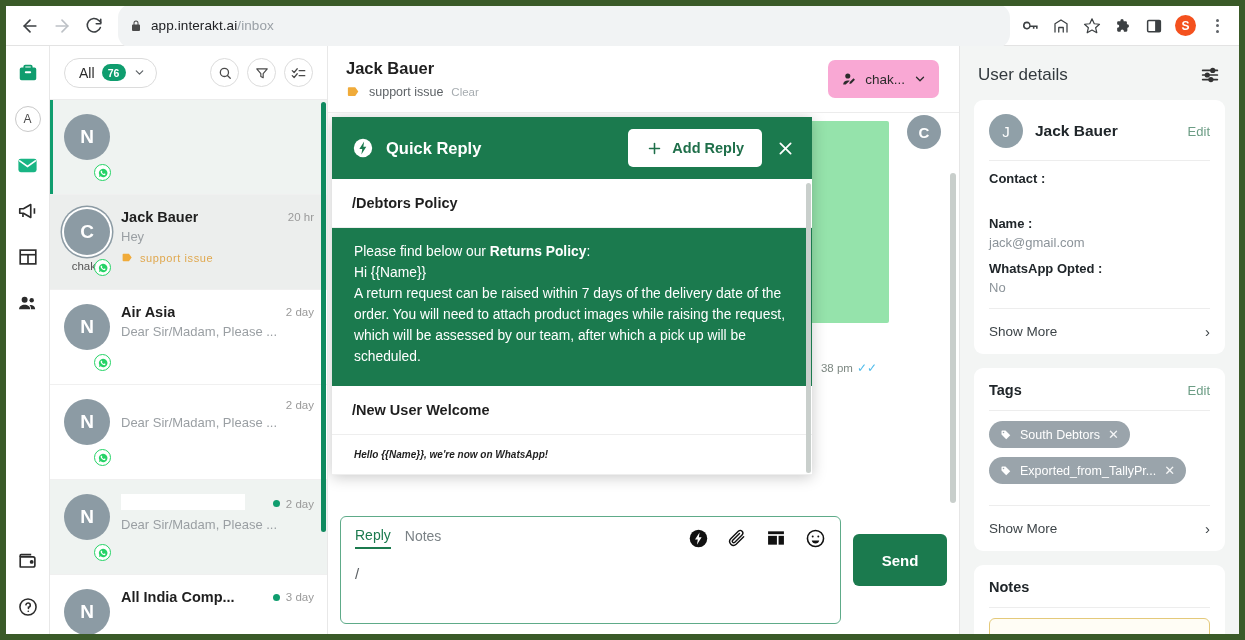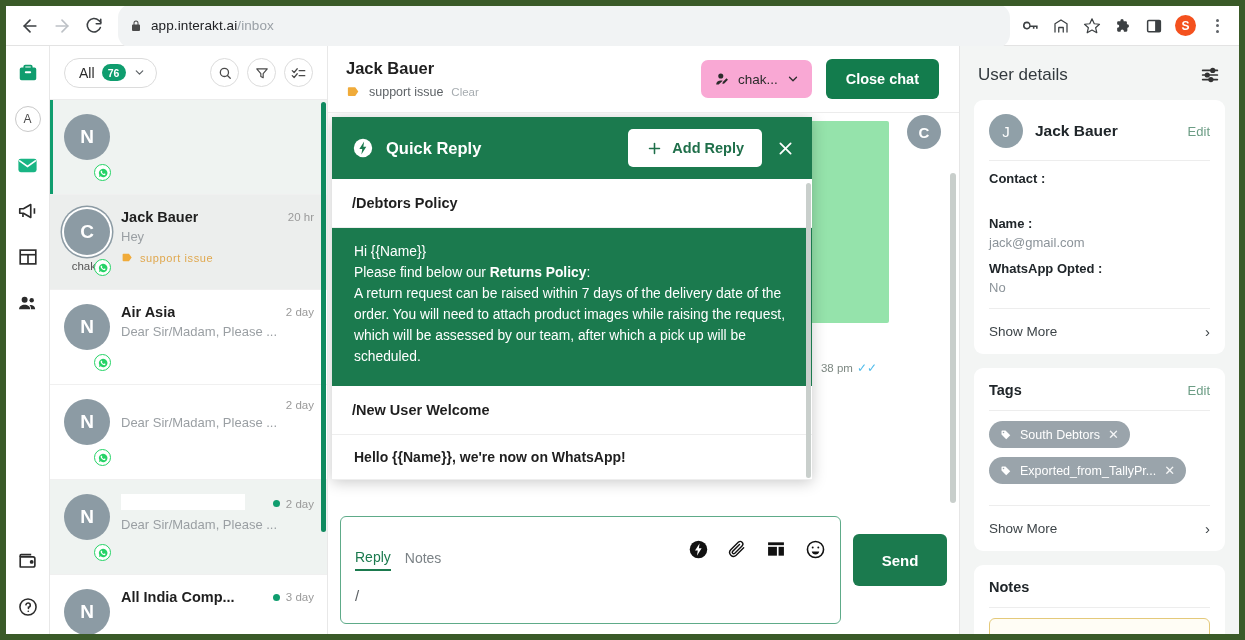--- a/index.html
+++ b/index.html
@@ -206,34 +206,34 @@
   .qr-row-title {
     padding: 16px 20px; font-size: 14.5px; font-weight: bold; color: #1f1f1f;
     border-bottom: 1px solid #eeeeee; background: #fff;
   }
   .qr-body-hl {
     background: #1b7a4e; color: #fff; padding: 14px 22px 18px 22px;
     font-size: 13.8px; line-height: 1.52;
   }
   .qr-body-hl b { font-weight: bold; }
   .qr-body-plain {
-    padding: 14px 22px; font-size: 14px; font-weight: bold; color: #1f1f1f;
-    background: #fff; border-bottom: 1px solid #eee;
+    padding: 14px 22px; font-size: 10px; font-weight: bold; color: #1f1f1f;
+    background: #fff; border-bottom: 1px solid #eee; font-style: italic;
   }
   .qr-scrollbar { position: absolute; right: 1px; top: 66px; bottom: 2px; width: 5px; background: #c9cfcc; border-radius: 3px; }
 
   
   .composer { flex: 0 0 auto; padding: 6px 12px 10px 12px; display: flex; gap: 12px; align-items: stretch; }
   .composer-box {
     flex: 1 1 auto; border: 1px solid #5eab89; border-radius: 6px;
     background: #fff; padding: 10px 14px 12px 14px; min-height: 108px;
     display: flex; flex-direction: column;
   }
   .composer-tabs { display: flex; align-items: center; gap: 14px; }
-  .ctab { font-size: 14px; color: #7b8286; padding-bottom: 4px; margin-top: 22px; }
+  .ctab { font-size: 14px; color: #7b8286; padding-bottom: 4px; }
   .ctab.active { color: #1b7a4e; border-bottom: 2px solid #1b7a4e; }
   .composer-icons { margin-left: auto; display: flex; align-items: center; gap: 17px; color: #111; }
   .composer-icons .ci { width: 22px; height: 22px; display: flex; align-items: center; justify-content: center;}
   .composer-text { margin-top: 16px; font-size: 15px; color: #5b6064; }
   .btn-send {
     background: #1b7a4e; color: #fff; border: none; border-radius: 6px;
     width: 94px; height: 52px; align-self: flex-start; margin-top: 18px;
     font-size: 15px; font-weight: bold; font-family: "Liberation Sans", sans-serif;
   }
 
@@ -573,21 +573,20 @@
                   <path d="M13.8 15.6 19 10.4l2.1 2.1-5.2 5.2-2.6.6z"></path>
                 </svg>
             </span>
             <span class="nm">chak...</span>
             <span style="display:flex">
               <svg width="14" height="14" viewBox="0 0 24 24" fill="none" stroke="currentColor" stroke-width="2.2" stroke-linecap="round" stroke-linejoin="round">
                   <polyline points="6 9 12 15 18 9"></polyline>
                 </svg>
             </span>
           </div>
-          <button class="btn-close-chat">Close chat</button>
         </div>
       </div>
 
       <div class="chat-body">
         <div class="bubble-av">C</div>
         <div class="bubble-out">
           <div style="height:140px"></div>
           <div>ing</div>
           <div>d</div>
         </div>
@@ -623,22 +622,22 @@
             <span class="qr-close">
               <svg width="19" height="19" viewBox="0 0 24 24" fill="none" stroke="currentColor" stroke-width="2.2" stroke-linecap="round">
                   <line x1="5.5" y1="5.5" x2="18.5" y2="18.5"></line>
                   <line x1="18.5" y1="5.5" x2="5.5" y2="18.5"></line>
                 </svg>
             </span>
           </div>
 
           <div class="qr-row-title">/Debtors Policy</div>
           <div class="qr-body-hl">
+            <div>Please find below our <b>Returns Policy</b>:</div>
             <div>Hi {{Name}}</div>
-            <div>Please find below our <b>Returns Policy</b>:</div>
             <div>A return request can be raised within 7 days of the delivery date of the order. You will need to attach product images while raising the request, which will be assessed by our team, after which a pick up will be scheduled.</div>
           </div>
 
           <div class="qr-row-title">/New User Welcome</div>
           <div class="qr-body-plain">Hello {{Name}}, we're now on WhatsApp!</div>
 
           <div class="qr-scrollbar"></div>
         </div>
       </div>
 

